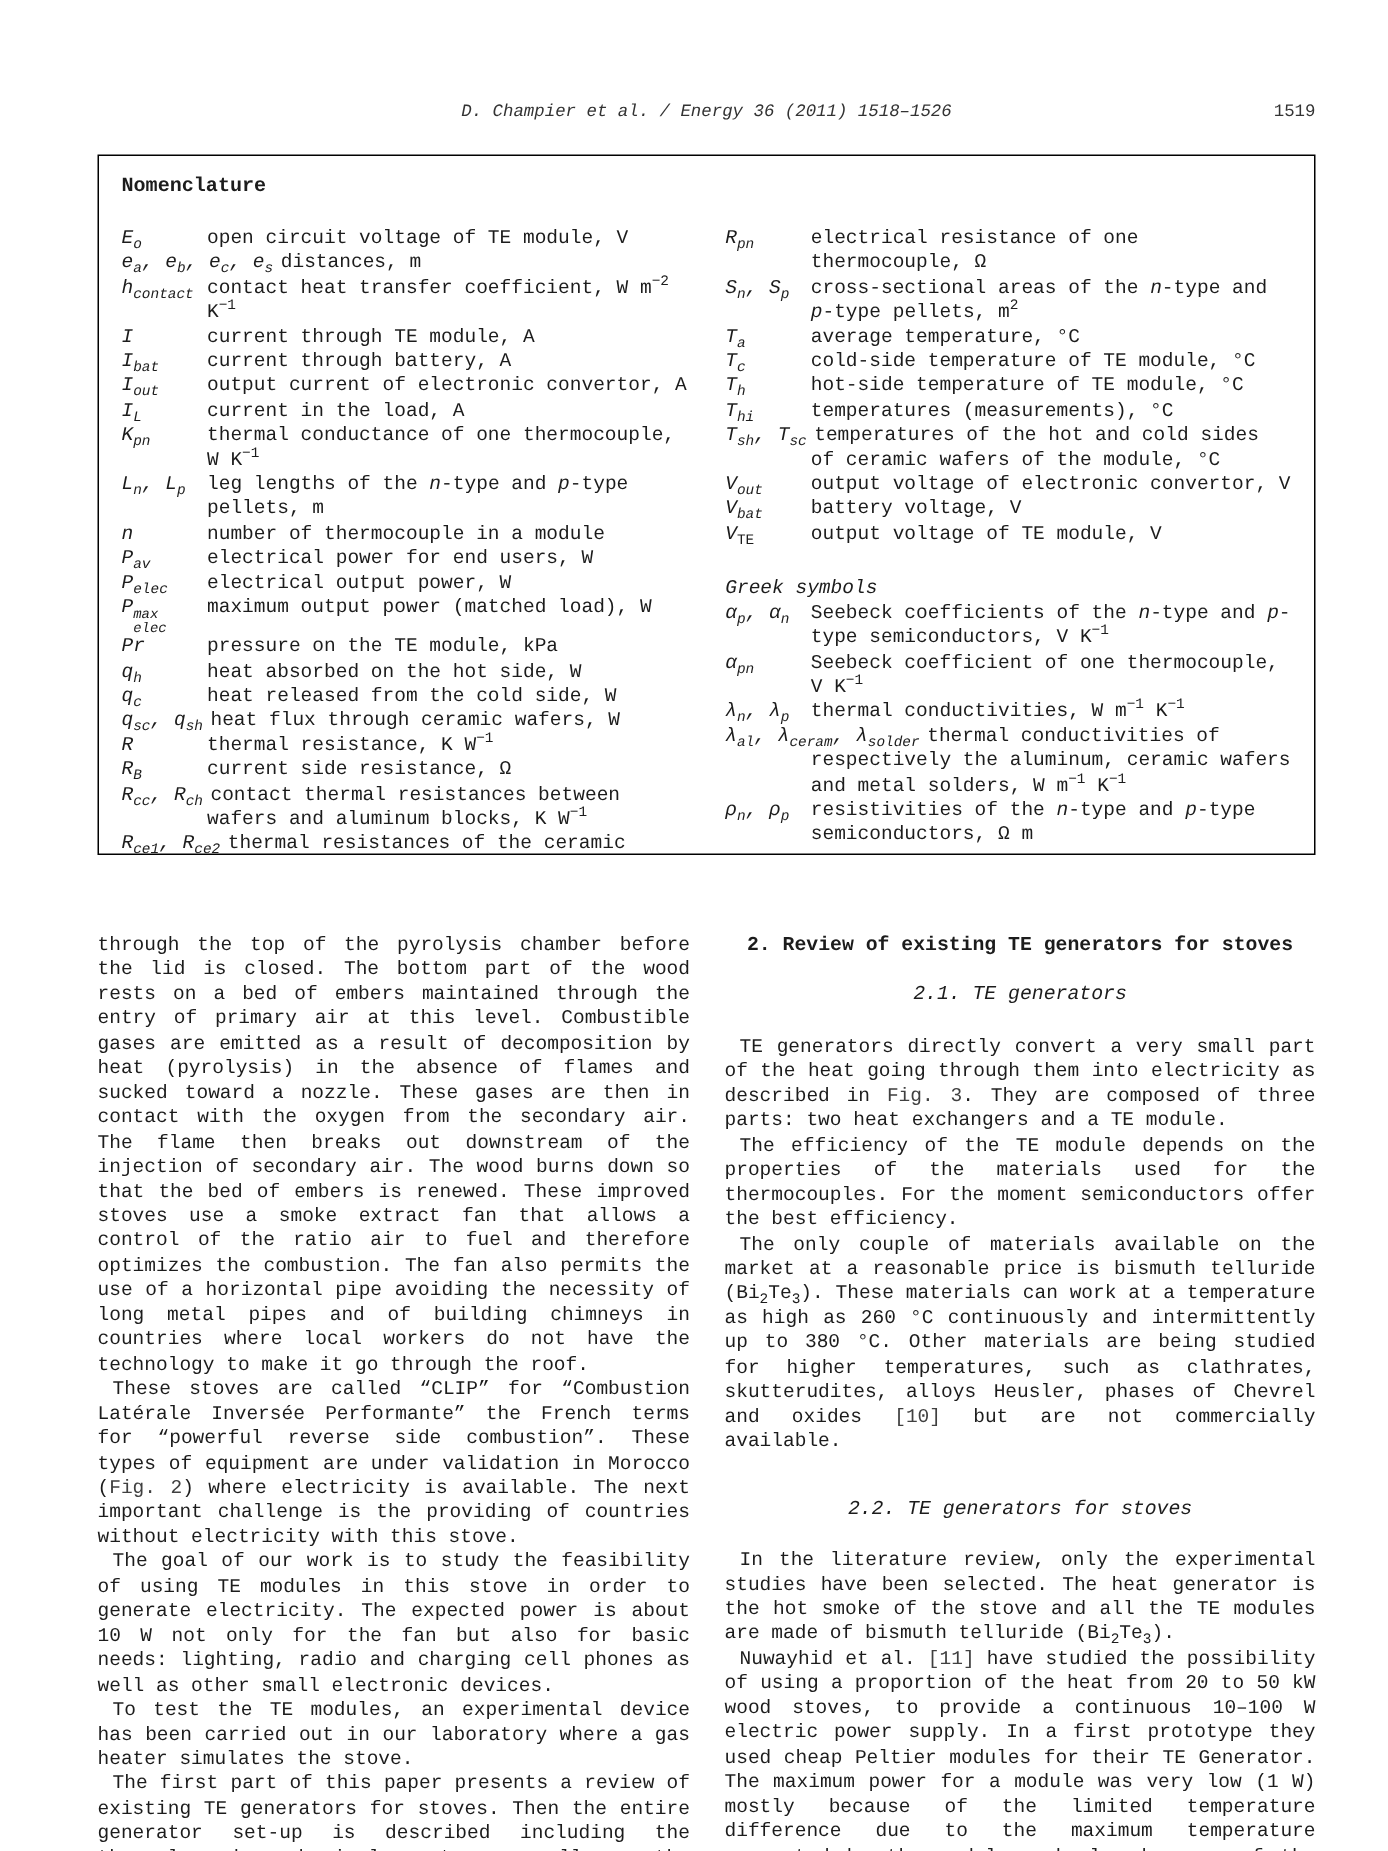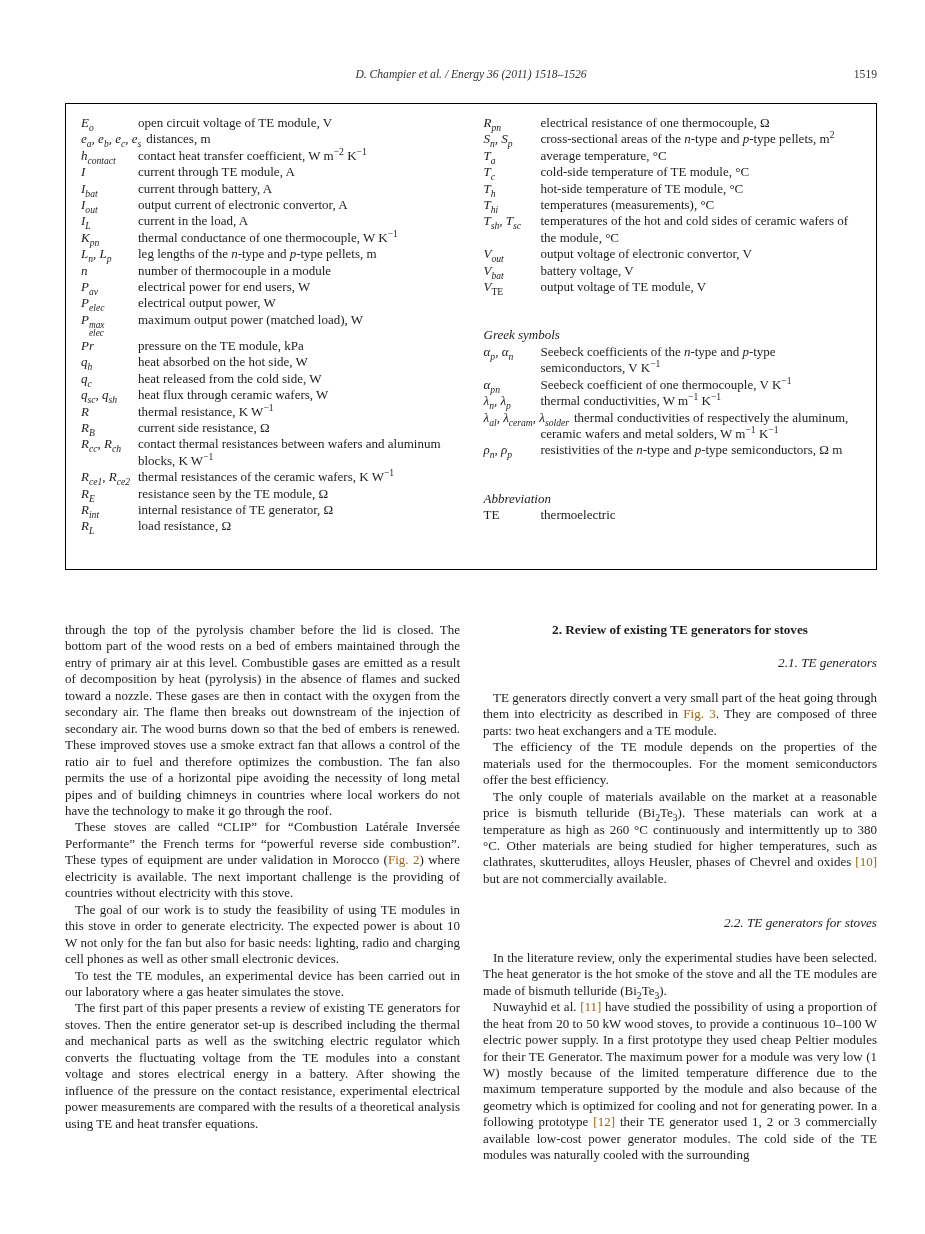--- a/index.html
+++ b/index.html
@@ -1,21 +1,21 @@
 <!DOCTYPE html>
 <html><head>
 <meta charset="utf-8">
 <style>
   html, body { margin: 0; padding: 0; background: #ffffff; }
   .page {
     position: relative;
     width: 903px;
     height: 1234px;
     background: #ffffff;
-    font-family: Liberation Serif, serif;
+    font-family: Liberation Mono, monospace;
     color: #1c1c1c;
     overflow: hidden;
   }
   
   .header {
     position: absolute;
     left: 65px; top: 68px;
     width: 812px;
     font-size: 11.6px;
     line-height: 14px;
@@ -60,21 +60,21 @@
     min-width: 57px;
     padding-right: 5px;
     margin-left: -57px;
     vertical-align: baseline;
   }
   .nom-def {}
   .nom-subtitle {
     font-style: italic;
     font-size: 13px;
     line-height: 16.4px;
-    margin-top: 32px;
+    margin-top: 20px;
   }
   .nom-sublist { margin-top: 0; }
   sub, sup { line-height: 0; font-size: 74%; }
   .stack {
     display: inline-flex;
     flex-direction: column;
     vertical-align: -4px;
     font-size: 9.3px;
     line-height: 8.5px;
     font-style: italic;
@@ -94,36 +94,37 @@
   .h2 {
     font-weight: bold;
     font-size: 13.2px;
     margin: 0 0 17px 0;
     text-align: center;
   }
   .h3 {
     font-style: italic;
     font-size: 13.2px;
     margin: 0 0 18px 0;
-    text-align: right;
+    text-align: center;
   }
   .h3-mt { margin-top: 28px; }
-  .ref { color: #a16207; }
+  .ref { color: #404040; }
 </style>
 </head>
 <body>
 
 <div class="page">
 
   <div class="header">
     <div class="citation">D. Champier et al. / Energy 36 (2011) 1518–1526</div>
     <div class="pagenum">1519</div>
   </div>
 
   <div class="nom-box">
+    <div class="nom-title">Nomenclature</div>
     <div class="nom-cols">
 
       <div class="nom-col">
 
           <div class="nom-entry"><span class="nom-term"><i>E<sub>o</sub></i></span><span class="nom-def">open circuit voltage of TE module, V</span></div>
 
           <div class="nom-entry"><span class="nom-term"><i>e<sub>a</sub>, e<sub>b</sub>, e<sub>c</sub>, e<sub>s</sub></i></span><span class="nom-def">distances, m</span></div>
 
           <div class="nom-entry"><span class="nom-term"><i>h<sub>contact</sub></i></span><span class="nom-def">contact heat transfer coefficient, W m<sup>−2</sup> K<sup>−1</sup></span></div>
 

